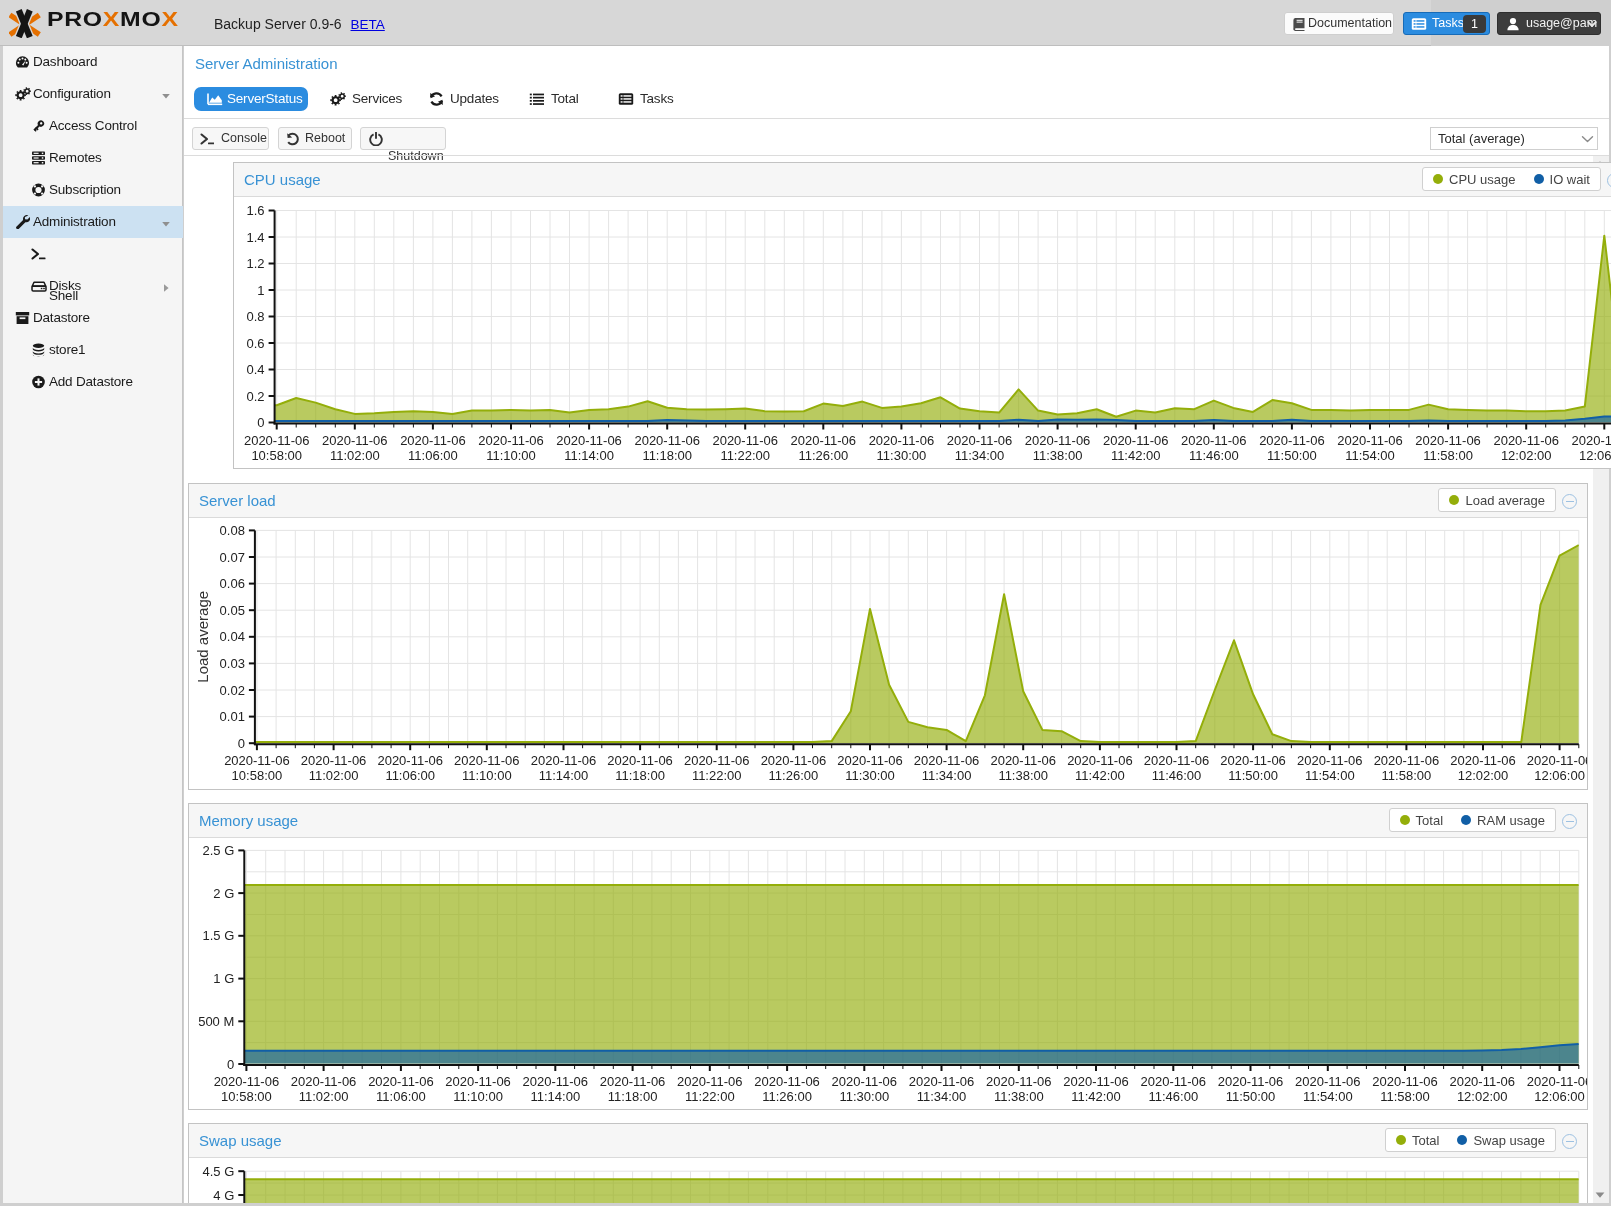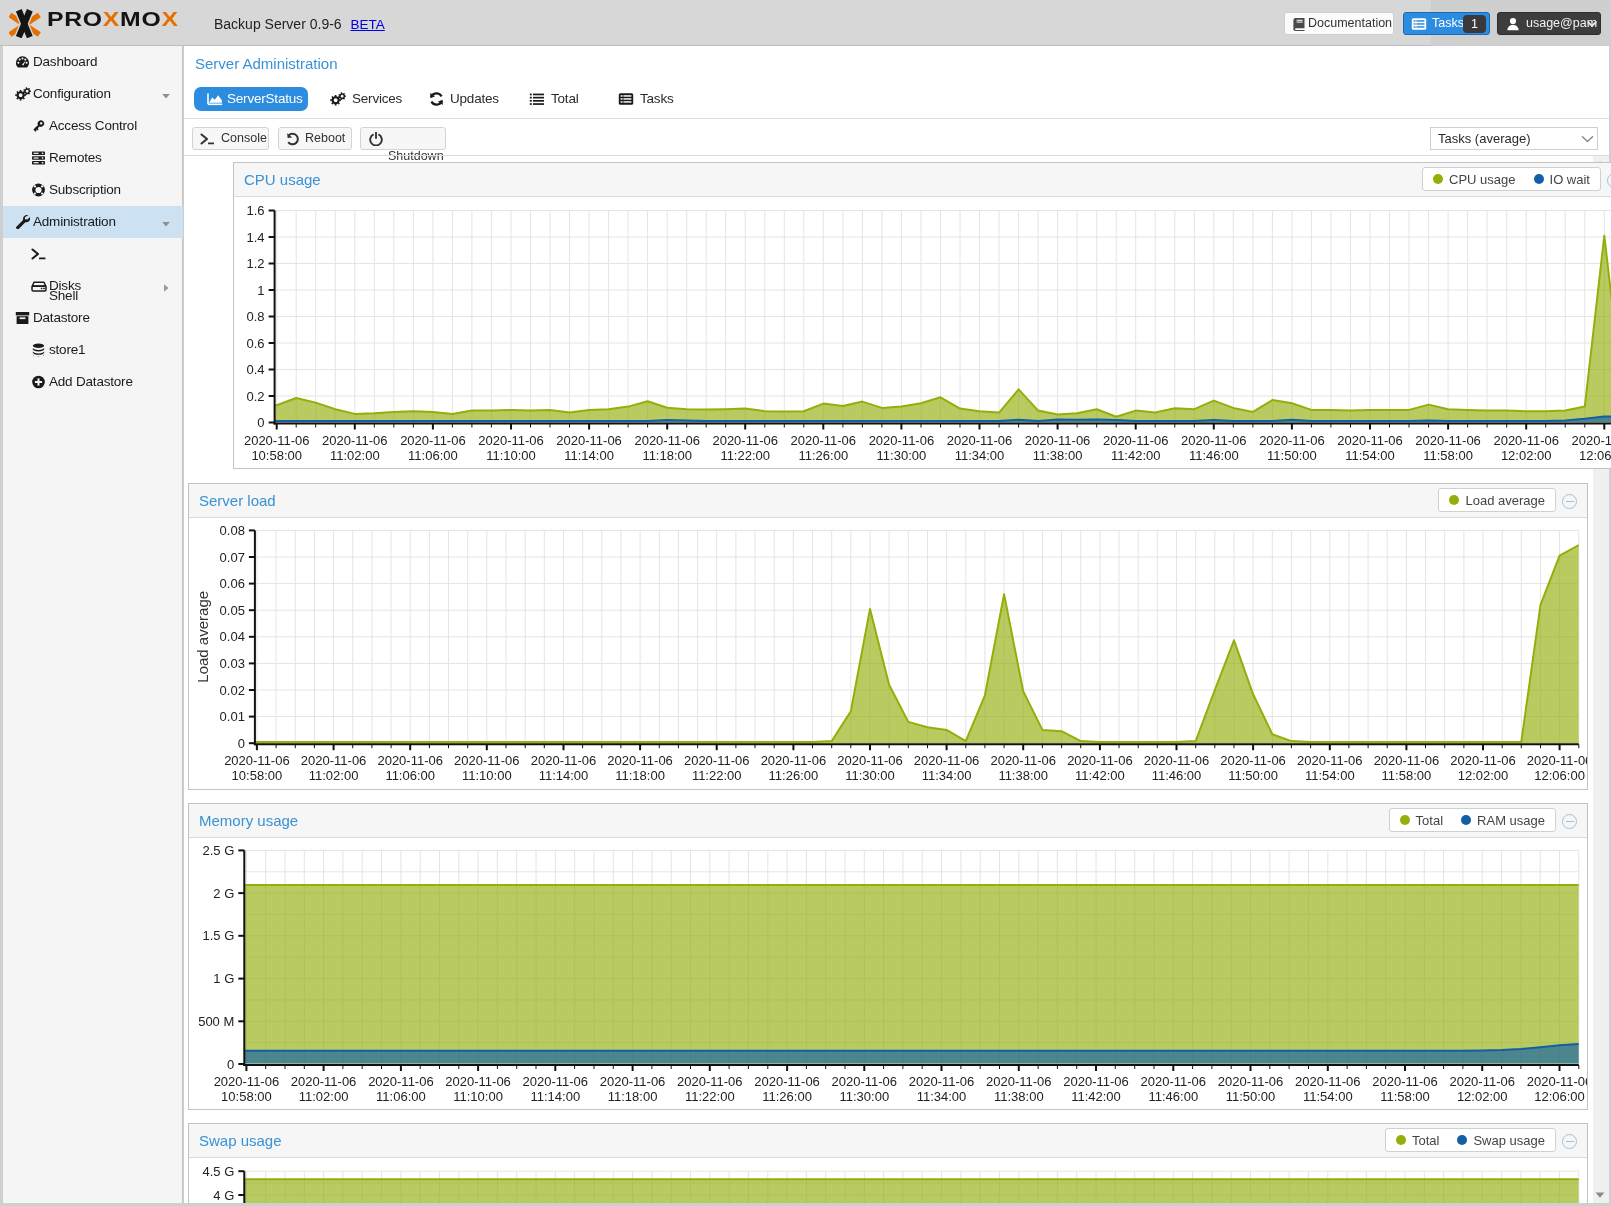--- a/index.html
+++ b/index.html
@@ -252,21 +252,21 @@
       <span class="abs" style="left:26px;top:3px;">Reboot</span>
     </div>
 <div class="btn abs" style="left:176px;top:81px;width:86px;">
       <span class="abs" style="left:8px;top:4px;"><svg width="14" height="14" viewBox="0 0 14 14" style="">
           <path d="M4.6 2.4a5.8 5.8 0 1 0 4.8 0" fill="none" stroke="#333" stroke-width="1.9"></path>
           <path d="M7 0.6V6" stroke="#333" stroke-width="1.9" stroke-linecap="round"></path>
         </svg></span>
       <span class="abs" style="left:27px;top:21px;">Shutdown</span>
     </div>
 <div class="btn abs" style="left:1246px;top:81px;width:168px;background:#fff;border-color:#cfcfcf;border-radius:0;font-size:13px;color:#2a2a2a;">
-      <span class="abs" style="left:7px;top:3px;">Tasks (average)</span>
+      <span class="abs" style="left:7px;top:3px;">Total (average)</span>
       <span class="abs" style="left:150px;top:5px;"><svg width="13" height="12" viewBox="0 0 13 12" style="">
           <path d="M1.5 3.8 6.5 8.6 11.5 3.8" fill="none" stroke="#8a8a8a" stroke-width="1.4" stroke-linecap="round" stroke-linejoin="round"></path>
         </svg></span>
     </div>
 <div class="abs" style="left:0;right:0;top:109px;height:1px;background:#dcdcdc;"></div>
 <div class="abs" style="top:110px;bottom:0;right:0;width:16px;background:#f0f0f0;"></div>
 <svg class="abs" style="right:4px;top:114px;" width="10" height="8">
       <path d="M0.6 6.4 5 1.2 9.4 6.4z" fill="#8a8a8a"></path>
     </svg>
 <svg class="abs" style="right:4px;bottom:4px;" width="10" height="8">

